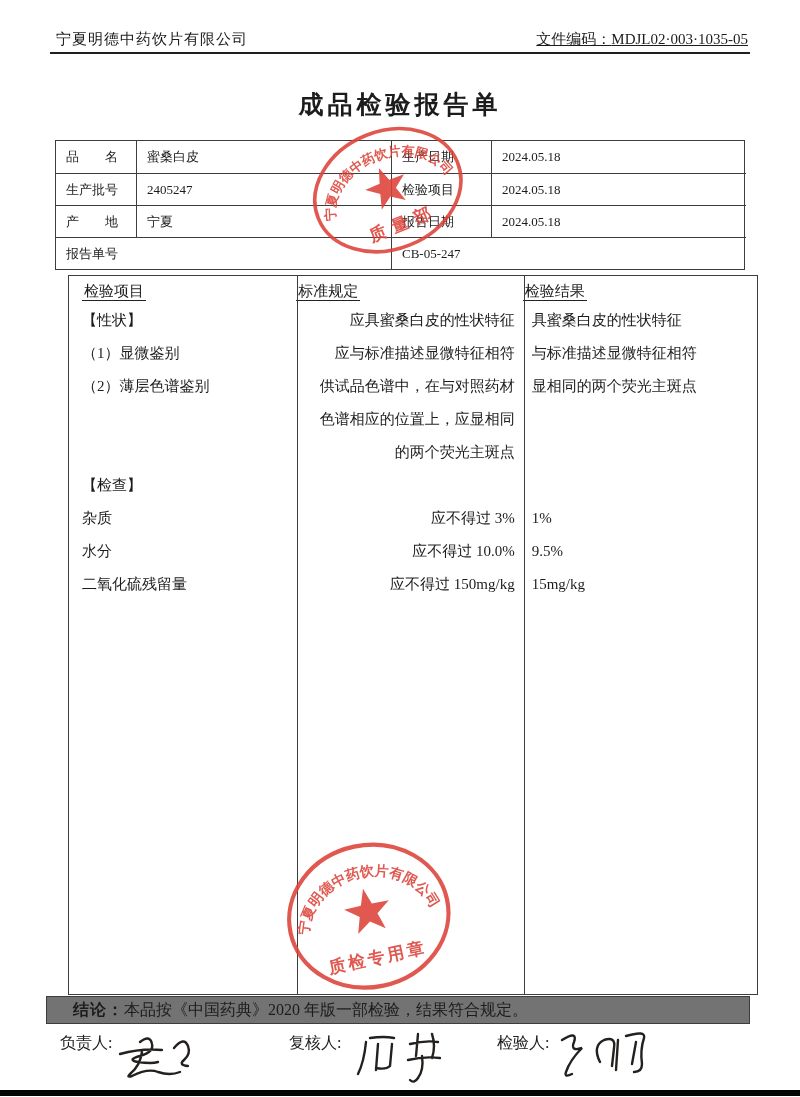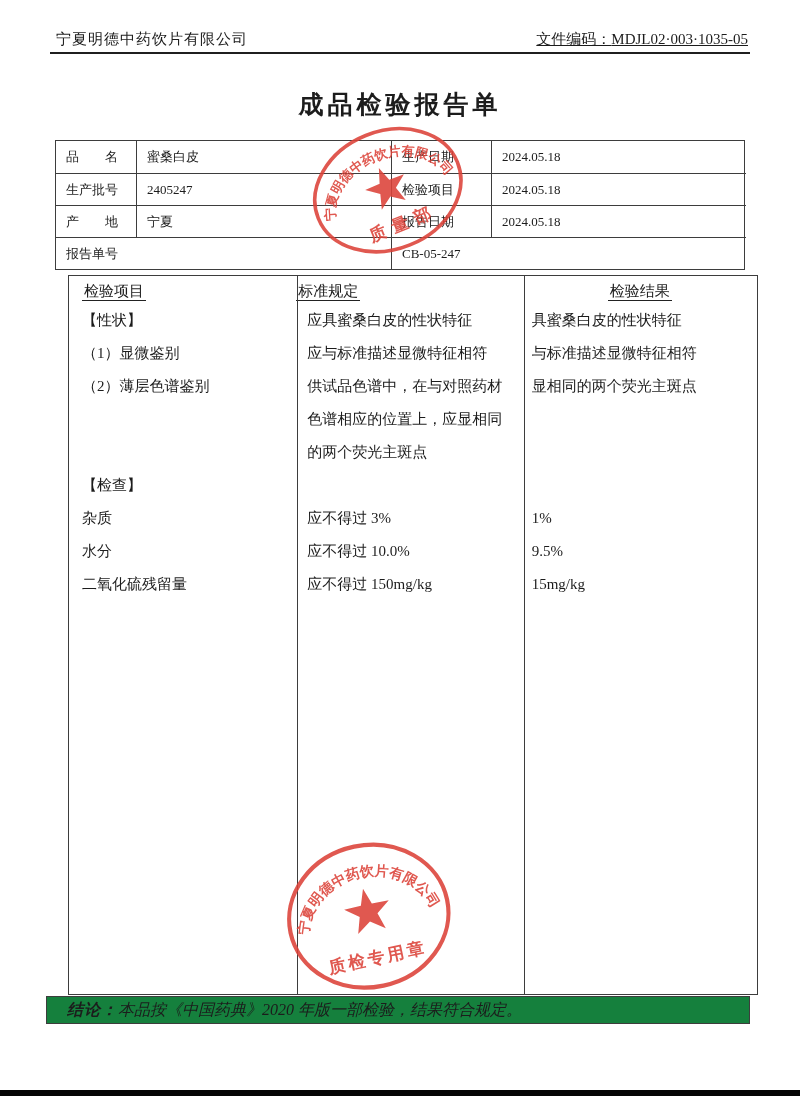--- a/index.html
+++ b/index.html
@@ -59,33 +59,33 @@
     border:1.6px solid #3d3d3d; font-size:15px;
   }
   .vline { position:absolute; top:0; bottom:0; width:1.4px; background:#3d3d3d; }
   .vline.v1 { left:228px; }
   .vline.v2 { left:455px; }
   .mt-header { display:flex; height:28px; padding-top:6px; }
   .mt-header .hc { line-height:18px; }
   .mt-header .hc span { border-bottom:1px solid #222; padding:0 2px 1px 2px; }
   .hc.h1 { width:228px; padding-left:13px; }
   .hc.h2 { width:227px; text-align:left; }
-  .hc.h3 { width:235px; text-align:center; }
+  .hc.h3 { width:235px; }
   .mt-body { }
   .mt-row { display:flex; align-items:flex-start; }
   .mt-cell { line-height:33px; }
   .mt-cell.cc1 { width:228px; padding-left:13px; padding-right:8px; }
-  .mt-cell.cc2 { width:227px; padding-left:11px; padding-right:8px; }
+  .mt-cell.cc2 { width:227px; padding-left:11px; padding-right:8px;text-align:right; }
   .mt-cell.cc3 { width:235px; padding-left:9px;  padding-right:6px; }
 
   
   .conclusion {
     position:absolute; left:46px; top:996px; width:704px; height:28px;
-    border:1.4px solid #3d3d3d; background:#15803d;
-    font-size:16px; line-height:26px; padding-left:20px; white-space:nowrap;font-style:italic;
+    border:1.4px solid #3d3d3d; background:#737373;
+    font-size:16px; line-height:26px; padding-left:26px; white-space:nowrap;
   }
   .conclusion b { letter-spacing:1px; }
 
   
   .sig-row { position:absolute; left:0; top:1028px; width:800px; height:60px; }
   .sig-label { position:absolute; font-size:16px; top:5px; }
   .sig-label.l1 { left:60px; }
   .sig-label.l2 { left:289px; }
   .sig-label.l3 { left:497px; }
   .sig-svg { position:absolute; top:0; }
@@ -180,20 +180,34 @@
         <div class="mt-cell cc2">应不得过 150mg/kg</div>
         <div class="mt-cell cc3">15mg/kg</div>
       </div>
     </div>
   </div>
 
   <div class="conclusion">
     <b>结论：</b><span>本品按《中国药典》2020 年版一部检验，结果符合规定。</span>
   </div>
 
+  <div class="sig-row">
+    <span class="sig-label l1">负责人:</span>
+    <svg class="sig-svg s1" width="120" height="58" viewBox="0 0 120 58">
+      <path d="M28 14 q10 -8 12 2 q2 8 -12 12 q-14 4 -2 6 q14 2 20 0 M8 26 q22 -6 42 -4 M30 24 q-2 14 -12 22 q-4 4 2 2 q16 -8 26 -4 q12 4 22 0 M62 20 q10 -12 14 -2 q3 8 -4 14 q-6 5 4 6"></path>
+    </svg>
+    <span class="sig-label l2">复核人:</span>
+    <svg class="sig-svg s2" width="120" height="58" viewBox="0 0 120 58">
+      <path d="M14 14 q-2 20 -8 32 M18 10 q14 -2 24 0 M26 16 l-2 26 M24 40 q10 2 14 -2 l2 -22 M58 16 q16 -4 28 -2 M66 6 l-2 22 M80 6 q4 12 0 24 M56 32 q16 -4 32 -2 M70 28 q2 14 -4 22 q-4 6 -8 2"></path>
+    </svg>
+    <span class="sig-label l3">检验人:</span>
+    <svg class="sig-svg s3" width="130" height="58" viewBox="0 0 130 58">
+      <path d="M10 12 q16 -10 12 2 q-4 10 8 6 q-12 12 -16 24 q-2 6 6 2 M48 34 q-8 -16 4 -22 q12 -4 10 8 l-2 18 M66 12 l-2 30 M74 8 q20 -6 18 2 q-4 12 -2 26 q0 8 -8 8 M84 14 l-4 22"></path>
+    </svg>
+  </div>
 
   <svg class="stamp stamp-top" width="165" height="145" viewBox="0 0 165 145">
     <ellipse cx="82" cy="72" rx="75" ry="59" fill="none" stroke="#dc4238" stroke-width="3.6"></ellipse>
     <path id="arcTop1" d="M 24 98 A 60 46 0 1 1 140 98" fill="none"></path>
     <text font-size="13" fill="#dc4238">
       <textPath href="#arcTop1" startOffset="50%" text-anchor="middle">宁夏明德中药饮片有限公司</textPath>
     </text>
     <polygon fill="#dc4238" points="82,48 87.2,62.9 102.9,63.2 90.4,72.7 94.9,87.8 82,78.8 69.1,87.8 73.6,72.7 61.1,63.2 76.8,62.9"></polygon>
     <text x="84" y="114" text-anchor="middle" font-size="17" letter-spacing="7" fill="#dc4238">质量部</text>
   </svg>

